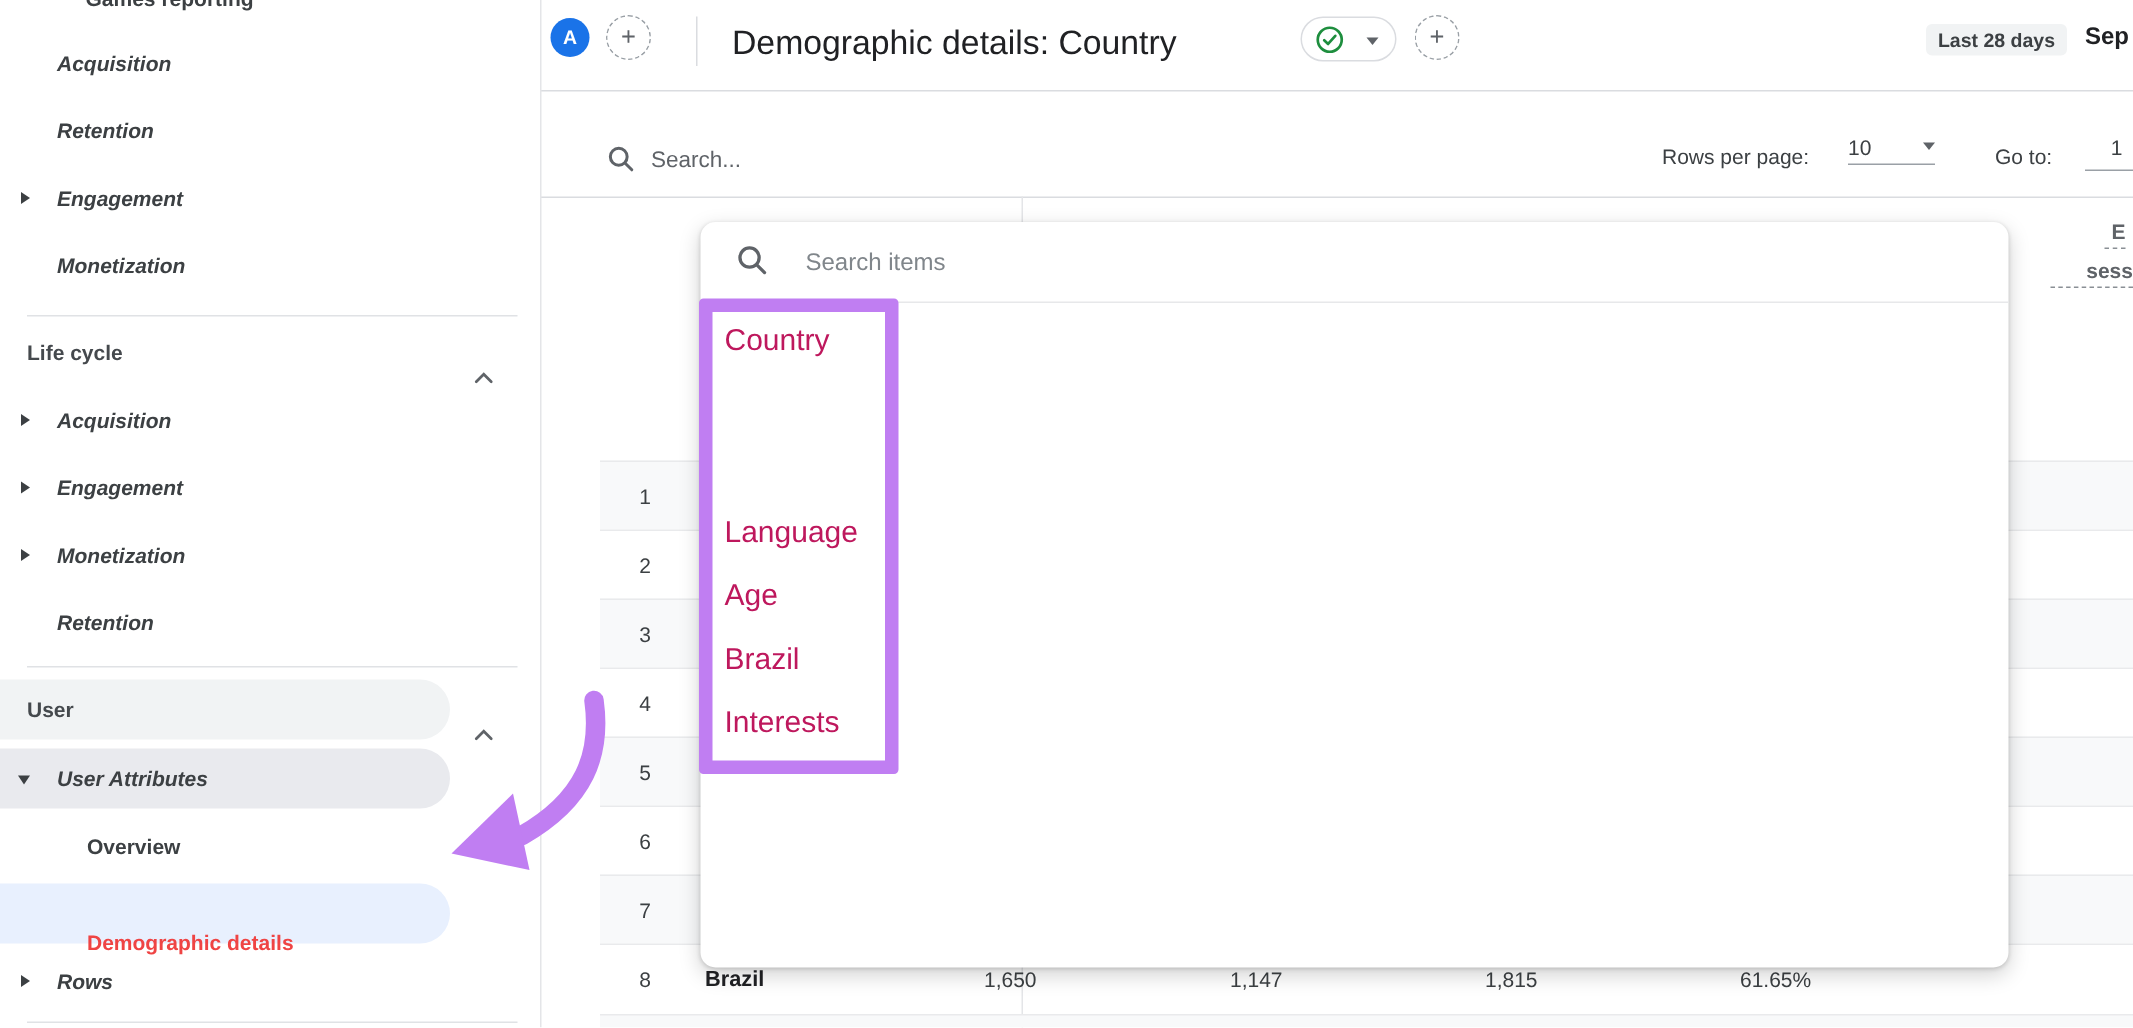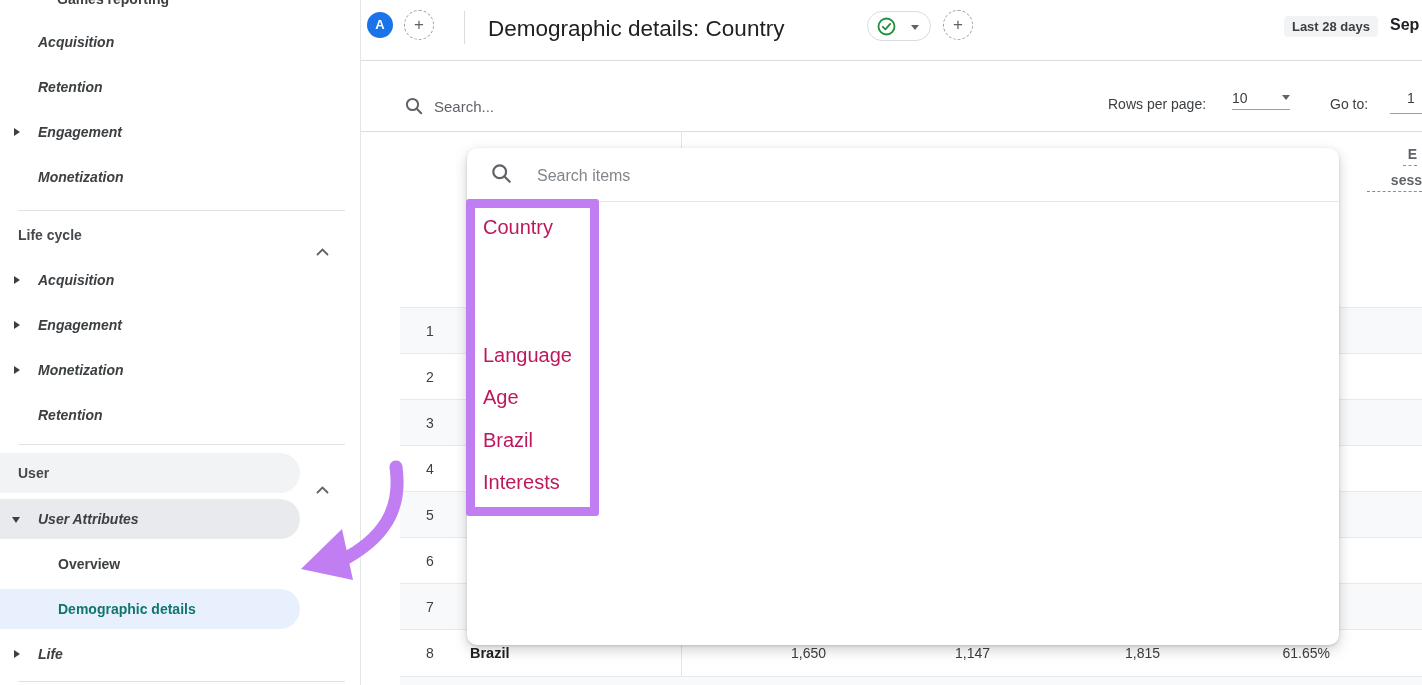--- a/index.html
+++ b/index.html
@@ -59,21 +59,21 @@
 
   
   .col-divider { left:681px; top:131px; width:1px; height:554px; background:#e4e5e8; }
   .clip-hdr-line { position:absolute; font-size:14px; font-weight:bold; color:#5f6368;
                    border-bottom:1px dashed #8a8f95; padding-bottom:3px; }
   .t-row { position:absolute; left:400px; width:1022px; height:46px; border-top:1px solid #e9eaec; }
   .t-row.odd { background:#f8f9fa; }
   .rank { position:absolute; left:0; width:60px; text-align:center; line-height:46px;
           font-size:14px; color:#3c4043; }
   .dim  { position:absolute; left:70px; line-height:47px; font-size:14.5px; font-weight:bold; color:#202124; }
-  .metric { position:absolute; width:170px; text-align:right; line-height:47px; font-size:14px; color:#3c4043; }
+  .metric { position:absolute; width:170px; text-align:left; line-height:47px; font-size:14px; color:#3c4043; }
 
   
   .dropdown { left:467px; top:148px; width:872px; height:497px; background:#fff; border-radius:10px;
               box-shadow:0 1px 3px rgba(0,0,0,.15), 0 5px 14px rgba(0,0,0,.18); z-index:10; }
   .dd-search { position:absolute; left:70px; top:14px; width:400px; height:28px; border:none; outline:none;
                font-size:16px; color:#3c4043; font-family:"Liberation Sans",sans-serif; background:transparent; }
   .dd-search::placeholder { color:#80868b; }
   .dd-divider { position:absolute; left:0; top:53px; width:872px; height:1px; background:#e7e8ea; }
   .dd-item { position:absolute; left:16px; width:160px; height:42px; line-height:42px;
              font-size:20px; color:#be185d; cursor:pointer; }
@@ -141,27 +141,27 @@
   <div class="nav-item" style="top:499px">
     <span class="tri-d"></span>
     <span class="nav-label">User Attributes</span>
   </div>
 
   <div class="nav-item" style="top:544px">
       <span class="nav-label-l2">Overview</span>
     </div>
 
   <div class="pill pill-blue" style="top:589px"></div>
-  <div class="nav-item" style="top:589px; color:#0f766e">
+  <div class="nav-item" style="top:608px; color:#ef4444">
       <span class="nav-label-l2">Demographic details</span>
     </div>
 
   <div class="nav-item" style="top:634px">
       <span class="tri-r"></span>
-      <span class="nav-label">Life</span>
+      <span class="nav-label">Rows</span>
     </div>
 
   <div class="hr" style="top:681px"></div>
 </div>
 <div class="abs side-divider"></div>
 
 <div class="abs app-header">
   <div class="avatar">A</div>
   <div class="plus-circle" style="left:44px">+</div>
   <div class="hdr-vdiv"></div>

